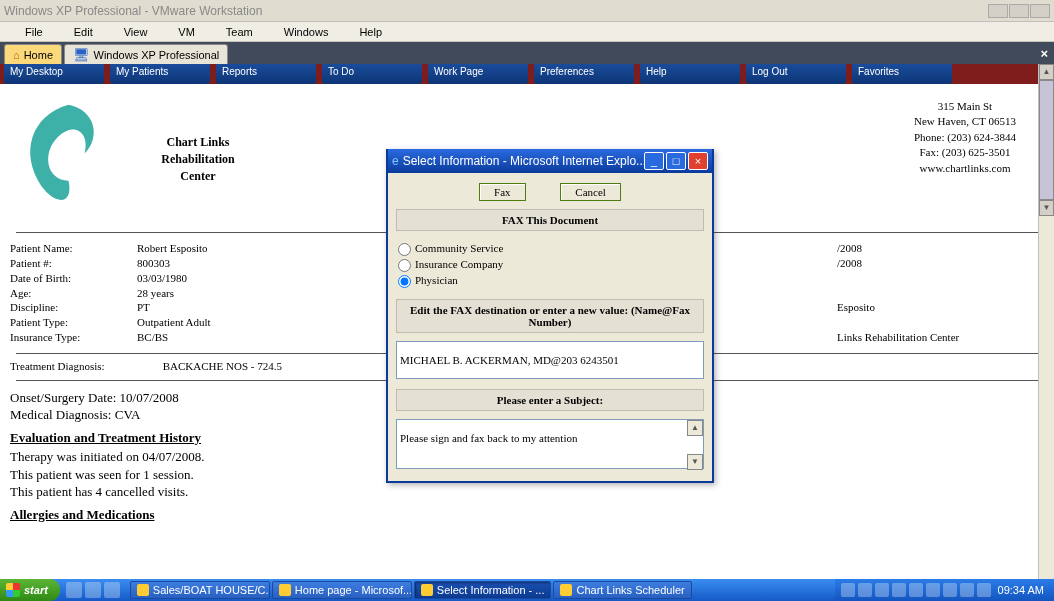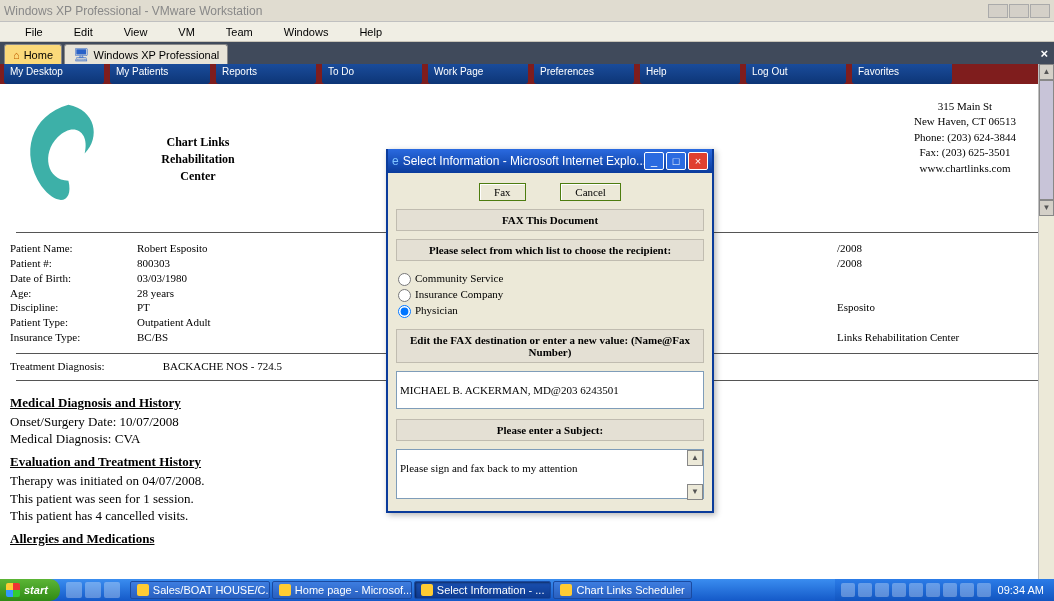--- a/index.html
+++ b/index.html
@@ -214,21 +214,20 @@
   </div>
 
   <hr class="sep">
   <div class="diag">
     <span class="lab">Treatment Diagnosis:</span>
     <span>BACKACHE NOS - 724.5</span>
   </div>
   <hr class="sep">
 
   <div class="narr">
-    <h4>Medical Diagnosis and History</h4>
     <p>Onset/Surgery Date: 10/07/2008</p>
     <p>Medical Diagnosis: CVA</p>
     <h4>Evaluation and Treatment History</h4>
     <p>Therapy was initiated on 04/07/2008.</p>
     <p>This patient was seen for 1 session.</p>
     <p>This patient has 4 cancelled visits.</p>
     <h4>Allergies and Medications</h4>
   </div>
 
   <div class="ie-scroll">
@@ -247,21 +246,20 @@
         <span>□</span>
         <span class="wclose">×</span>
       </div>
     </div>
     <div class="modal-body">
       <div class="btnrow">
         <button>Fax</button>
         <button>Cancel</button>
       </div>
       <div class="bar">FAX This Document</div>
-      <div class="bar sub">Please select from which list to choose the recipient:</div>
       <div class="radios">
         <label><input type="radio" name="r" style=""><span>Community Service</span></label>
         <label><input type="radio" name="r" style=""><span>Insurance Company</span></label>
         <label><input type="radio" name="r" checked="" style=""><span>Physician</span></label>
       </div>
       <div class="bar sub">Edit the FAX destination or enter a new value: (Name@Fax Number)</div>
       <input class="fld" value="MICHAEL B. ACKERMAN, MD@203 6243501" style="">
       <div style="height:10px"></div>
       <div class="bar sub">Please enter a Subject:</div>
       <div class="subj-wrap">

